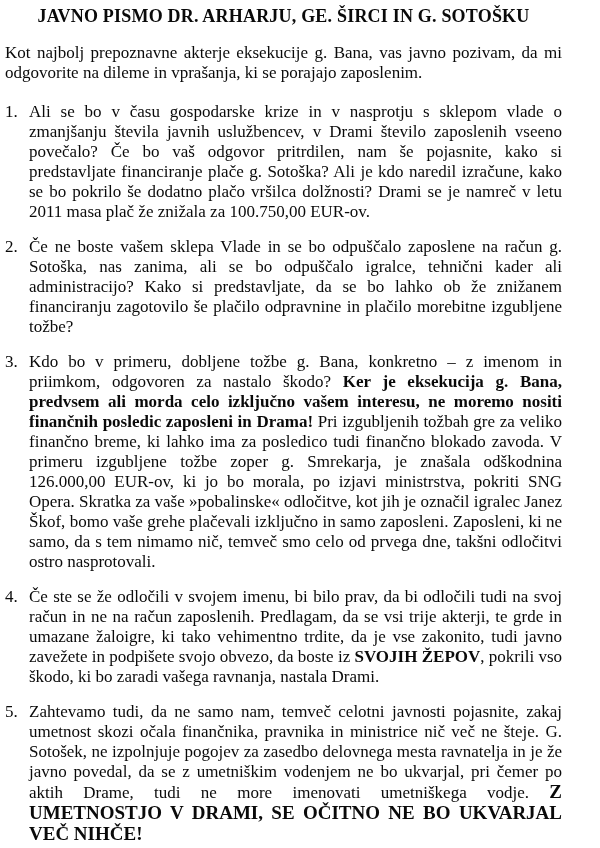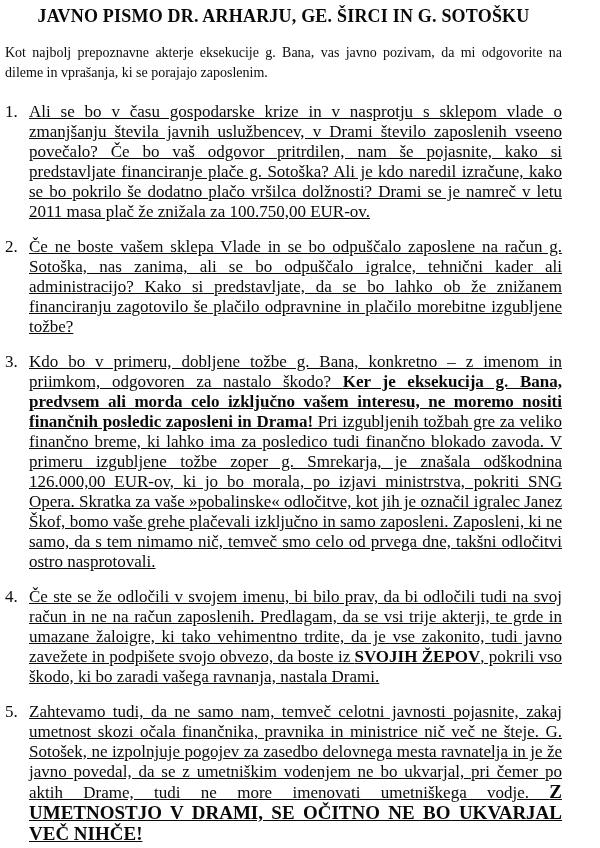--- a/index.html
+++ b/index.html
@@ -24,21 +24,21 @@
   .title {
     margin: 0 0 17px 0;
     font-size: 18px;
     line-height: 20px;
     font-weight: bold;
     text-align: center;
     letter-spacing: 0.2px;
   }
   .intro {
     margin: 0 0 19px 0;
-    font-size: 14px;
+    font-size: 17px;
     line-height: 20px;
     text-align: justify;
     text-justify: inter-word;
   }
   .items {
     margin: 0;
     padding: 0;
   }
   .item {
     display: flex;
@@ -47,21 +47,20 @@
     line-height: 20px;
   }
   .item .num {
     flex: none;
     width: 24px;
   }
   .item .item-text {
     flex: 1;
     text-align: justify;
     text-justify: inter-word;
-    text-decoration: underline;
   }
   .seg-bold {
     font-weight: bold;
   }
   .seg-bold-large {
     font-weight: bold;
     font-size: 19px;
     line-height: 20px;
   }
   .signature {

